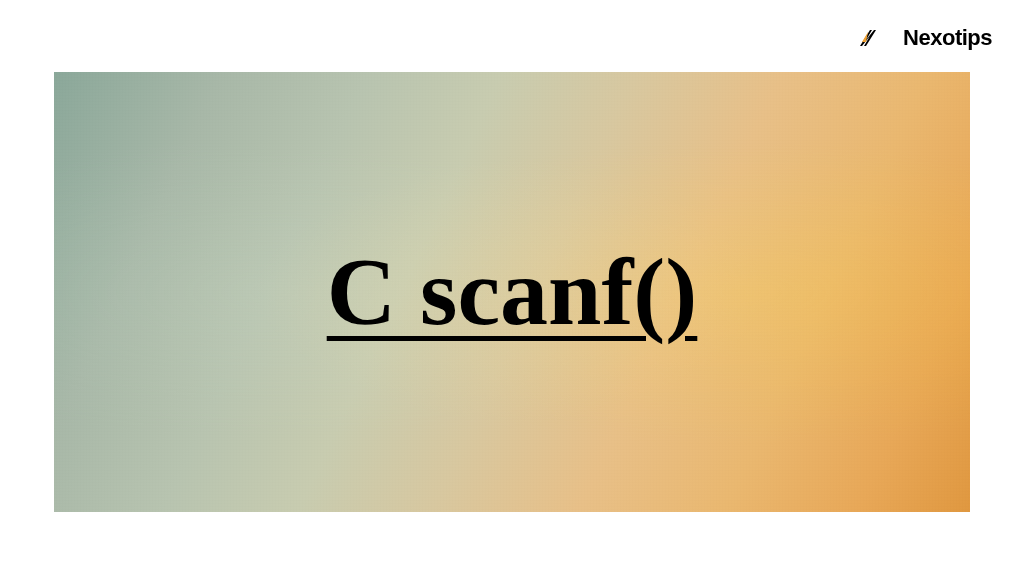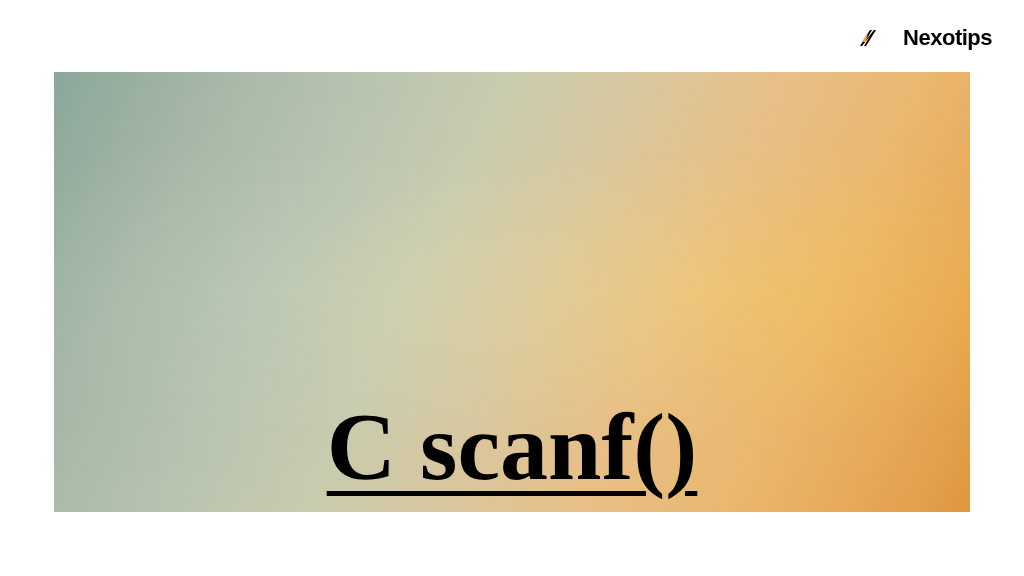--- a/index.html
+++ b/index.html
@@ -52,21 +52,21 @@
         #8ba89a 0%, 
         #a8b8a8 15%, 
         #b8c4b0 28%, 
         #c8ccb0 40%, 
         #d8c8a0 52%, 
         #e8c088 65%, 
         #eab870 78%, 
         #e8a858 90%, 
         #e09840 100%);
       display: flex;
-      align-items: flex-end;
+      align-items: center;
       justify-content: center;
       overflow: hidden;
     }
     
     .banner::before {
       content: '';
       position: absolute;
       inset: 0;
       background: 
         radial-gradient(ellipse at 75% 50%, rgba(232, 168, 88, 0.3) 0%, transparent 50%),

